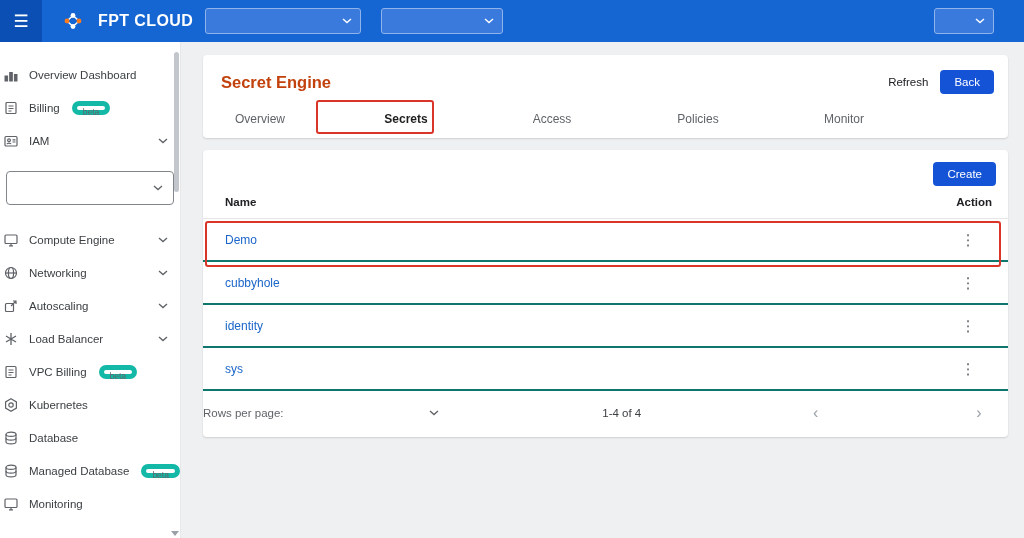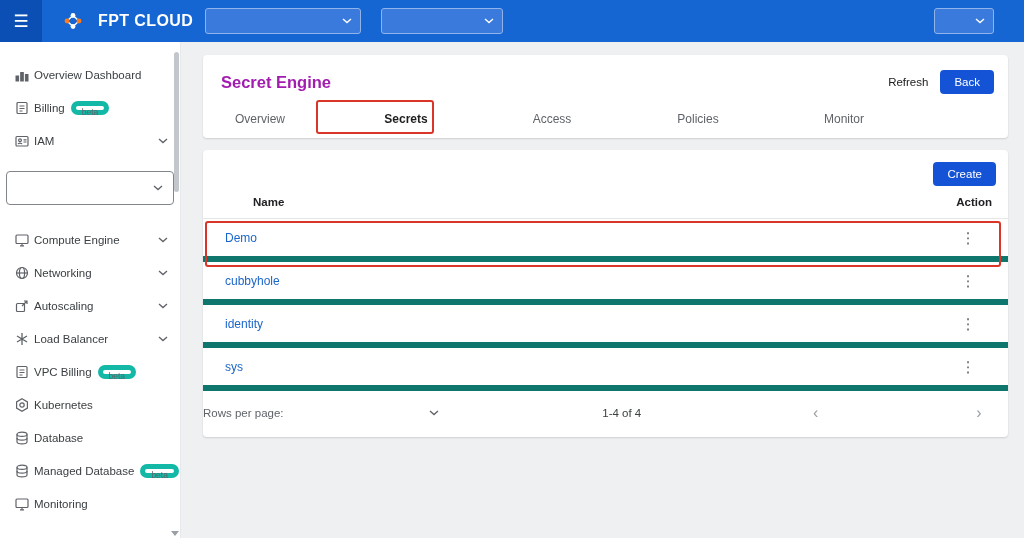--- a/index.html
+++ b/index.html
@@ -14,52 +14,52 @@
   .top-select { height:26px; background:#3a7add; border:1px solid #8fb3ea; border-radius:3px; display:flex; align-items:center; justify-content:space-between; padding:0 8px; cursor:pointer; color:#fff; font-size:11px; }
   .sel1 { width:156px; margin-left:12px; }
   .sel2 { width:122px; margin-left:20px; }
   .sel3 { width:60px; margin-left:auto; margin-right:30px; }
 
   
   .body-row { display:flex; height:496px; }
 
   
   .sidebar { width:181px; background:#fff; border-right:1px solid #e6e8eb; position:relative; padding-top:16px; overflow:hidden; flex:none; }
-  .side-item { height:33px; display:flex; align-items:center; padding:0 12px 0 14px; gap:4px; cursor:pointer; font-size:11.5px; color:#3c4043; white-space:nowrap; }
+  .side-item { height:33px; display:flex; align-items:center; padding:0 12px 0 3px; gap:10px; cursor:pointer; font-size:11.5px; color:#3c4043; white-space:nowrap; }
   .side-icon { width:16px; height:16px; flex:none; display:flex; align-items:center; justify-content:center; }
   .side-icon svg { stroke:#5f6368; }
   .badge { border:5px solid #14b8a6; border-radius:8px; font-size:8.5px; line-height:13px; height:14px; padding:0 6px; color:#5f6368; margin-left:2px; }
   .side-caret { margin-left:auto; display:flex; }
   .side-select { margin:14px 6px 18px 6px; height:34px; border:1px solid #80868b; border-radius:4px; display:flex; align-items:center; justify-content:space-between; padding:0 10px; cursor:pointer; background:#fff; }
   .sb-track { position:absolute; top:0; right:1px; width:5px; height:100%; }
   .sb-thumb { position:absolute; top:10px; right:0; width:5px; height:140px; background:#c3c7cc; border-radius:3px; }
   .sb-arrow { position:absolute; bottom:2px; right:0; width:0; height:0; border-left:4px solid transparent; border-right:4px solid transparent; border-top:5px solid #9aa0a6; }
 
   
   .content { flex:1; padding:13px 16px 0 22px; }
   .card { background:#fff; border-radius:4px; box-shadow:0 1px 2px rgba(0,0,0,.14); }
 
   .head-top { display:flex; align-items:center; padding:15px 14px 6px 18px; }
-  .page-title { font-size:16.5px; font-weight:bold; color:#a21caf; }
+  .page-title { font-size:16.5px; font-weight:bold; color:#c2410c; }
   .head-actions { margin-left:auto; display:flex; align-items:center; gap:12px; }
   .refresh { font-size:11.5px; color:#202124; cursor:pointer; }
   .btn { background:#1553d6; color:#fff; border:none; border-radius:4px; font-size:11.5px; padding:6px 14px; cursor:pointer; font-family:inherit; }
 
   .tabs { display:flex; position:relative; height:38px; align-items:center;gap:32px; }
   .tab { width:114px; text-align:center; font-size:12px; color:#5f6368; cursor:pointer; }
   .tab.active { color:#1f1f1f; font-weight:bold; }
   .annotation { position:absolute; border:2px solid #d93528; border-radius:3px; pointer-events:none; }
   .ann-tab { left:113px; top:0px; width:118px; height:34px; }
 
   .table-card { margin-top:12px; position:relative; padding-bottom:2px; }
   .create-row { display:flex; justify-content:flex-end; padding:12px 12px 10px 12px; }
   .thead { display:flex; align-items:center; padding:0 12px 10px 22px; border-bottom:1px solid #e6e6e6; font-size:11.5px; font-weight:bold; color:#202124; }
-  .col-name { flex:1;margin-left:28px; }
+  .col-name { flex:1; }
   .col-action { width:56px; text-align:right; padding-right:4px; }
-  .trow { display:flex; align-items:center; height:43px; padding:0 12px 0 22px; border-bottom:6px solid #0f766e;justify-content:center; }
+  .trow { display:flex; align-items:center; height:43px; padding:0 12px 0 22px; border-bottom:2px solid #0f766e;justify-content:center; }
   .row-name { flex:1; color:#1b66c9; font-size:12px; cursor:pointer; }
   .kebab { width:56px; text-align:center; color:#5f6368; font-size:15px; cursor:pointer; line-height:1; }
   .ann-row { left:2px; right:7px; top:71px; height:46px; }
 
   .pagination { display:flex; align-items:center; justify-content:space-between; height:44px; padding-right:16px; color:#5f6368; font-size:11.5px; }
   .pg-caret { margin:0 26px 0 8px; display:flex; cursor:pointer; }
   .pg-range { color:#3c4043; margin-right:24px; }
   .pg-btn { color:#9aa0a6; font-size:16px; width:26px; text-align:center; cursor:pointer; }
 </style>
 </head>

